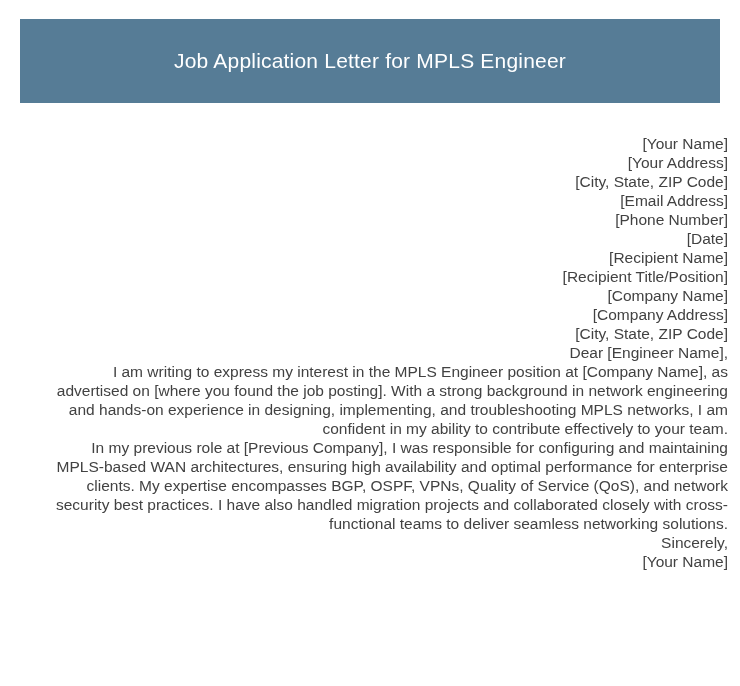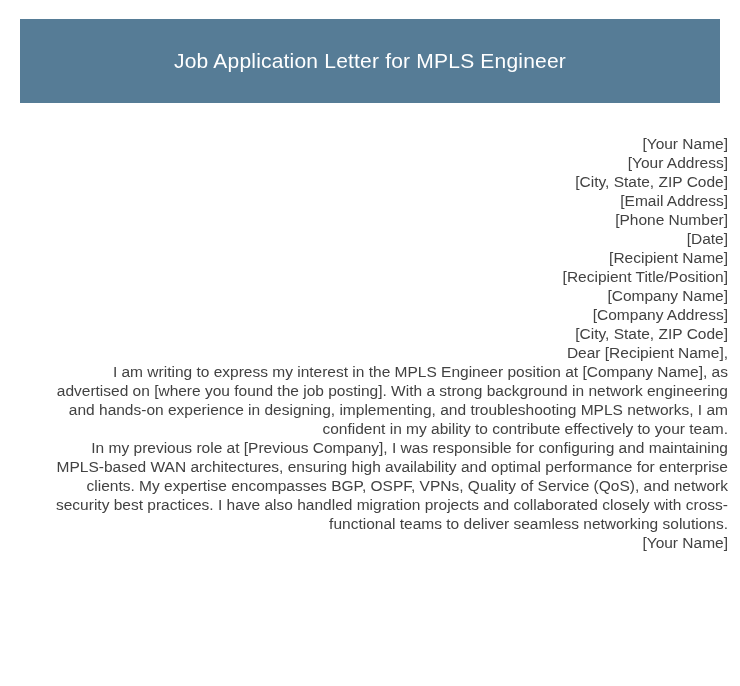--- a/index.html
+++ b/index.html
@@ -63,26 +63,27 @@
 [Your Address]
 [City, State, ZIP Code]
 [Email Address]
 [Phone Number]
 [Date]</div>
     <div class="block">[Recipient Name]
 [Recipient Title/Position]
 [Company Name]
 [Company Address]
 [City, State, ZIP Code]</div>
-    <div class="block">Dear [Recipient Name],</div>
+    <div class="block">Dear [Engineer Name],</div>
     <div class="block">I am writing to express my interest in the MPLS Engineer position at [Company Name], as
 advertised on [where you found the job posting]. With a strong background in network engineering
 and hands-on experience in designing, implementing, and troubleshooting MPLS networks, I am
 confident in my ability to contribute effectively to your team.</div>
     <div class="block">In my previous role at [Previous Company], I was responsible for configuring and maintaining
 MPLS-based WAN architectures, ensuring high availability and optimal performance for enterprise
 clients. My expertise encompasses BGP, OSPF, VPNs, Quality of Service (QoS), and network
 security best practices. I have also handled migration projects and collaborated closely with cross-
 functional teams to deliver seamless networking solutions.</div>
+    <div class="block">Sincerely,</div>
     <div class="block">[Your Name]</div>
   </main>
 
 </div>
 
 </body></html>

